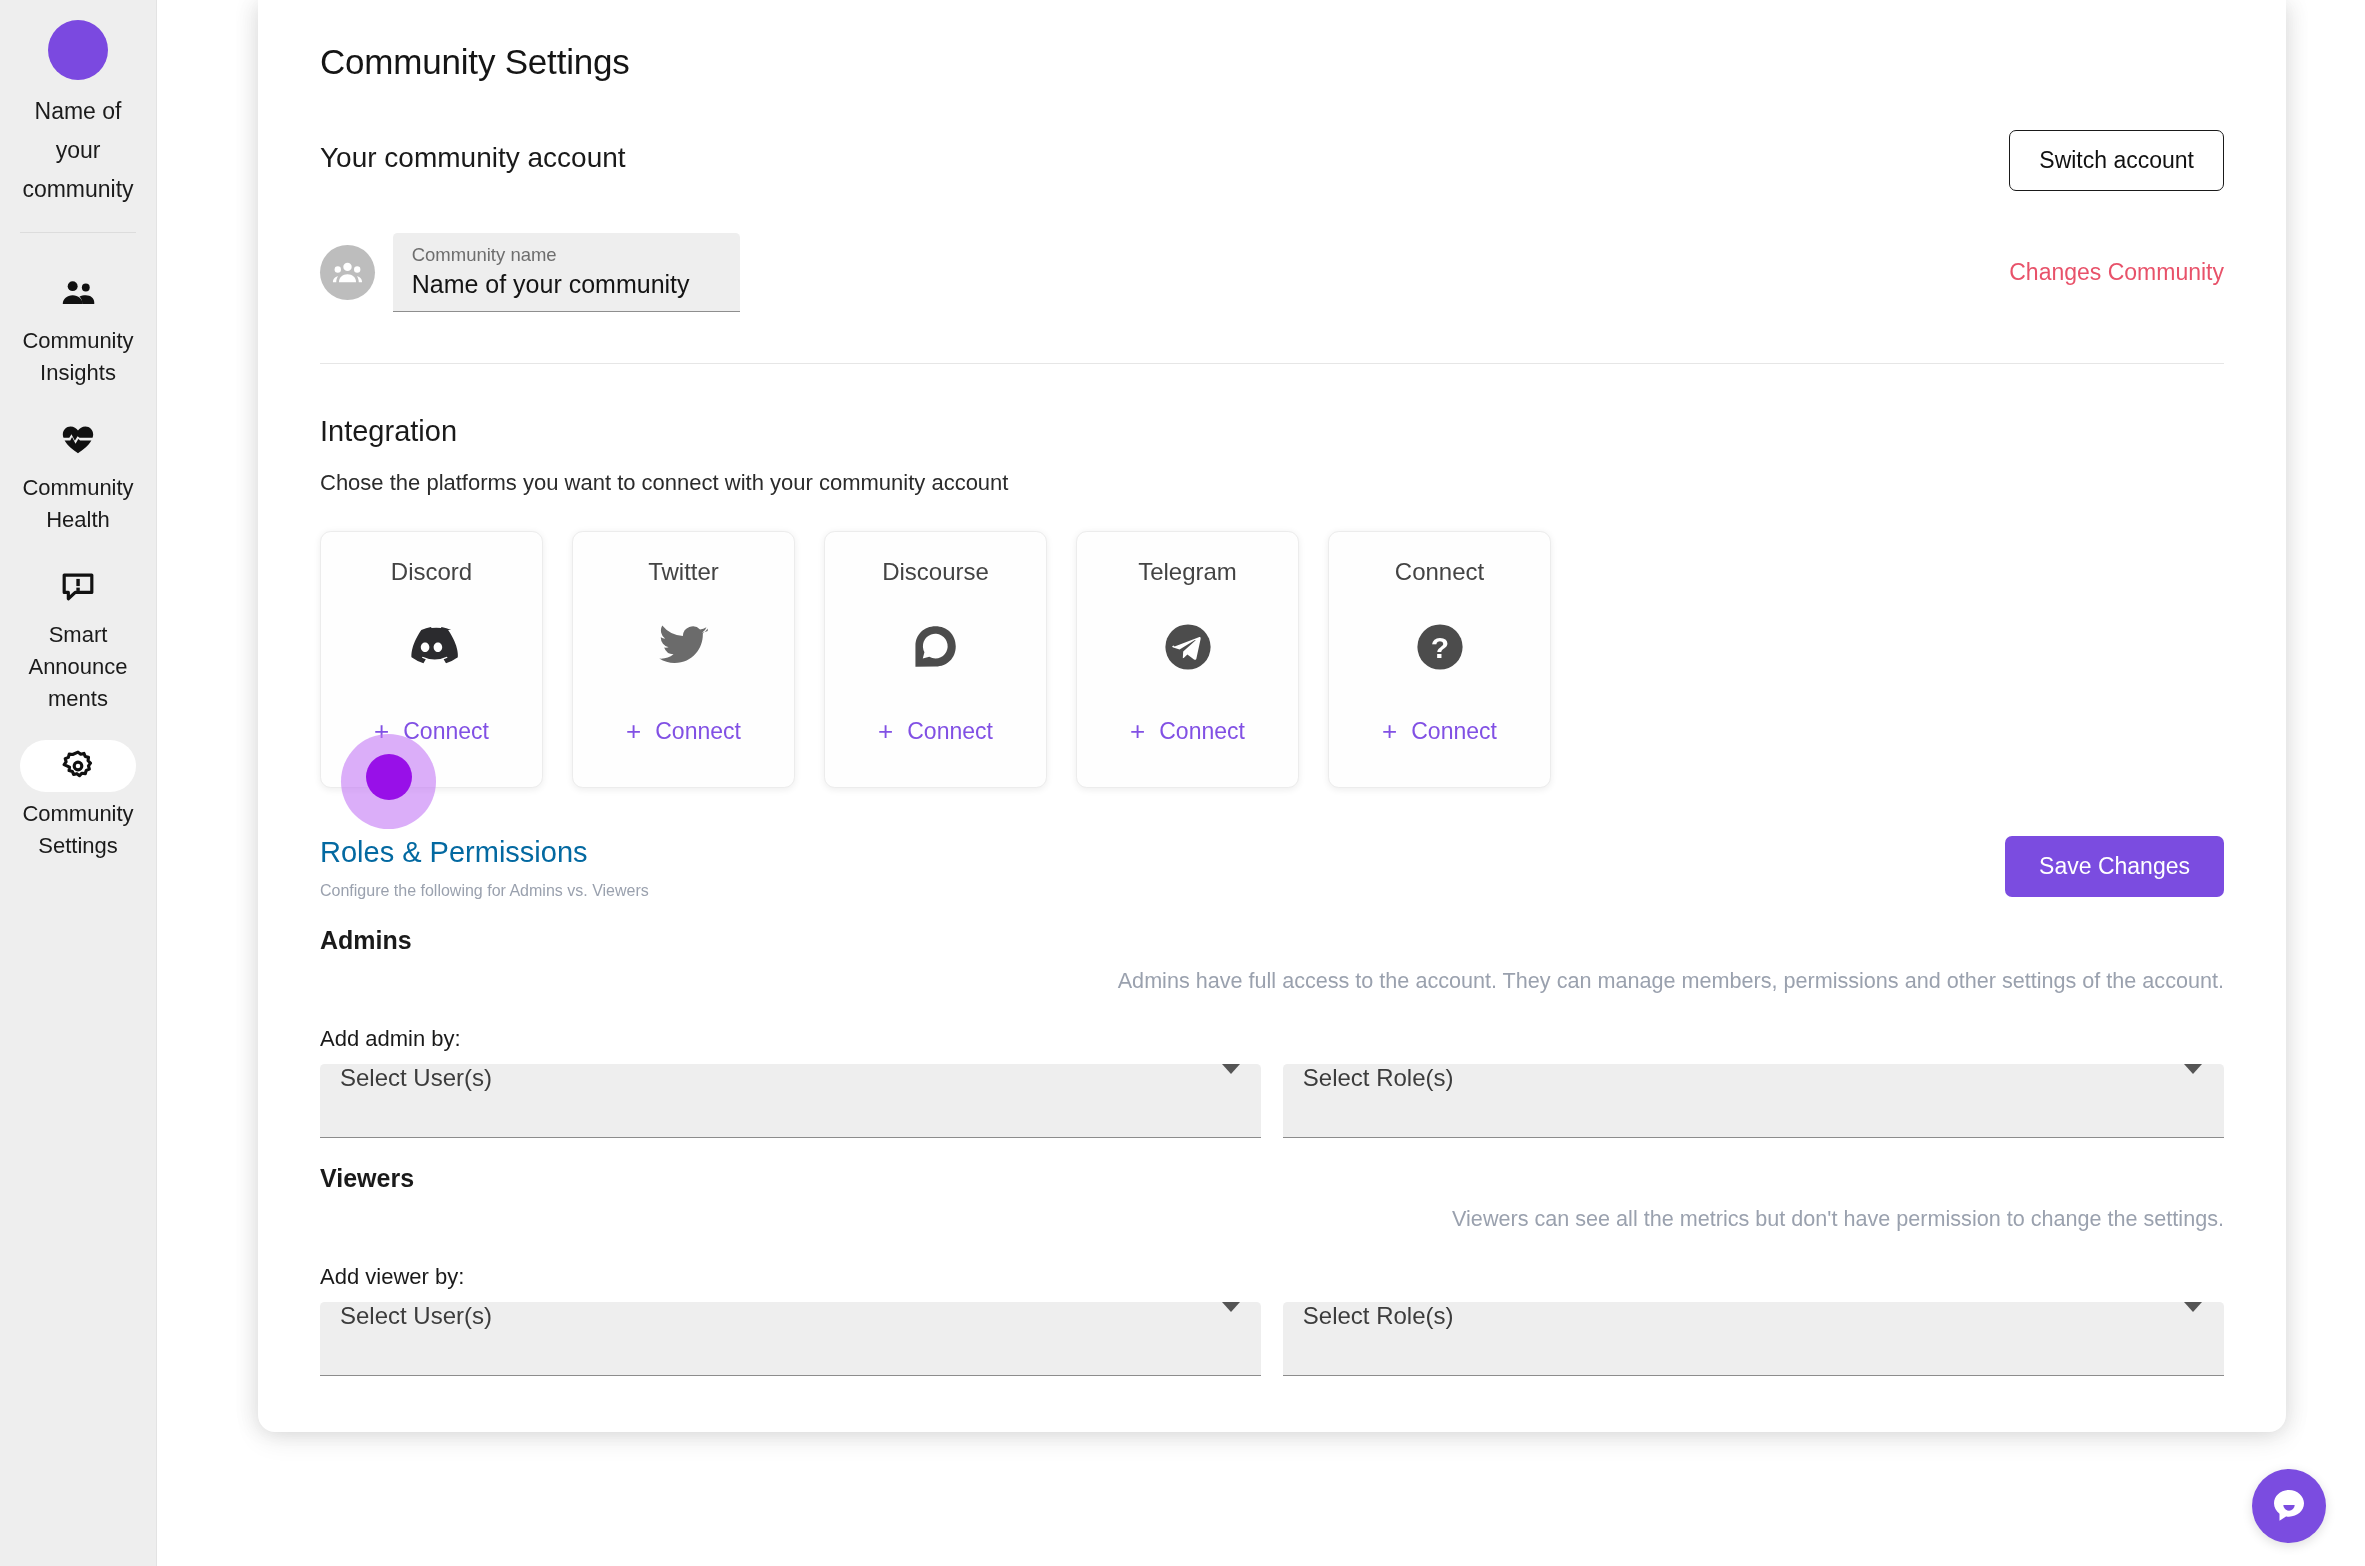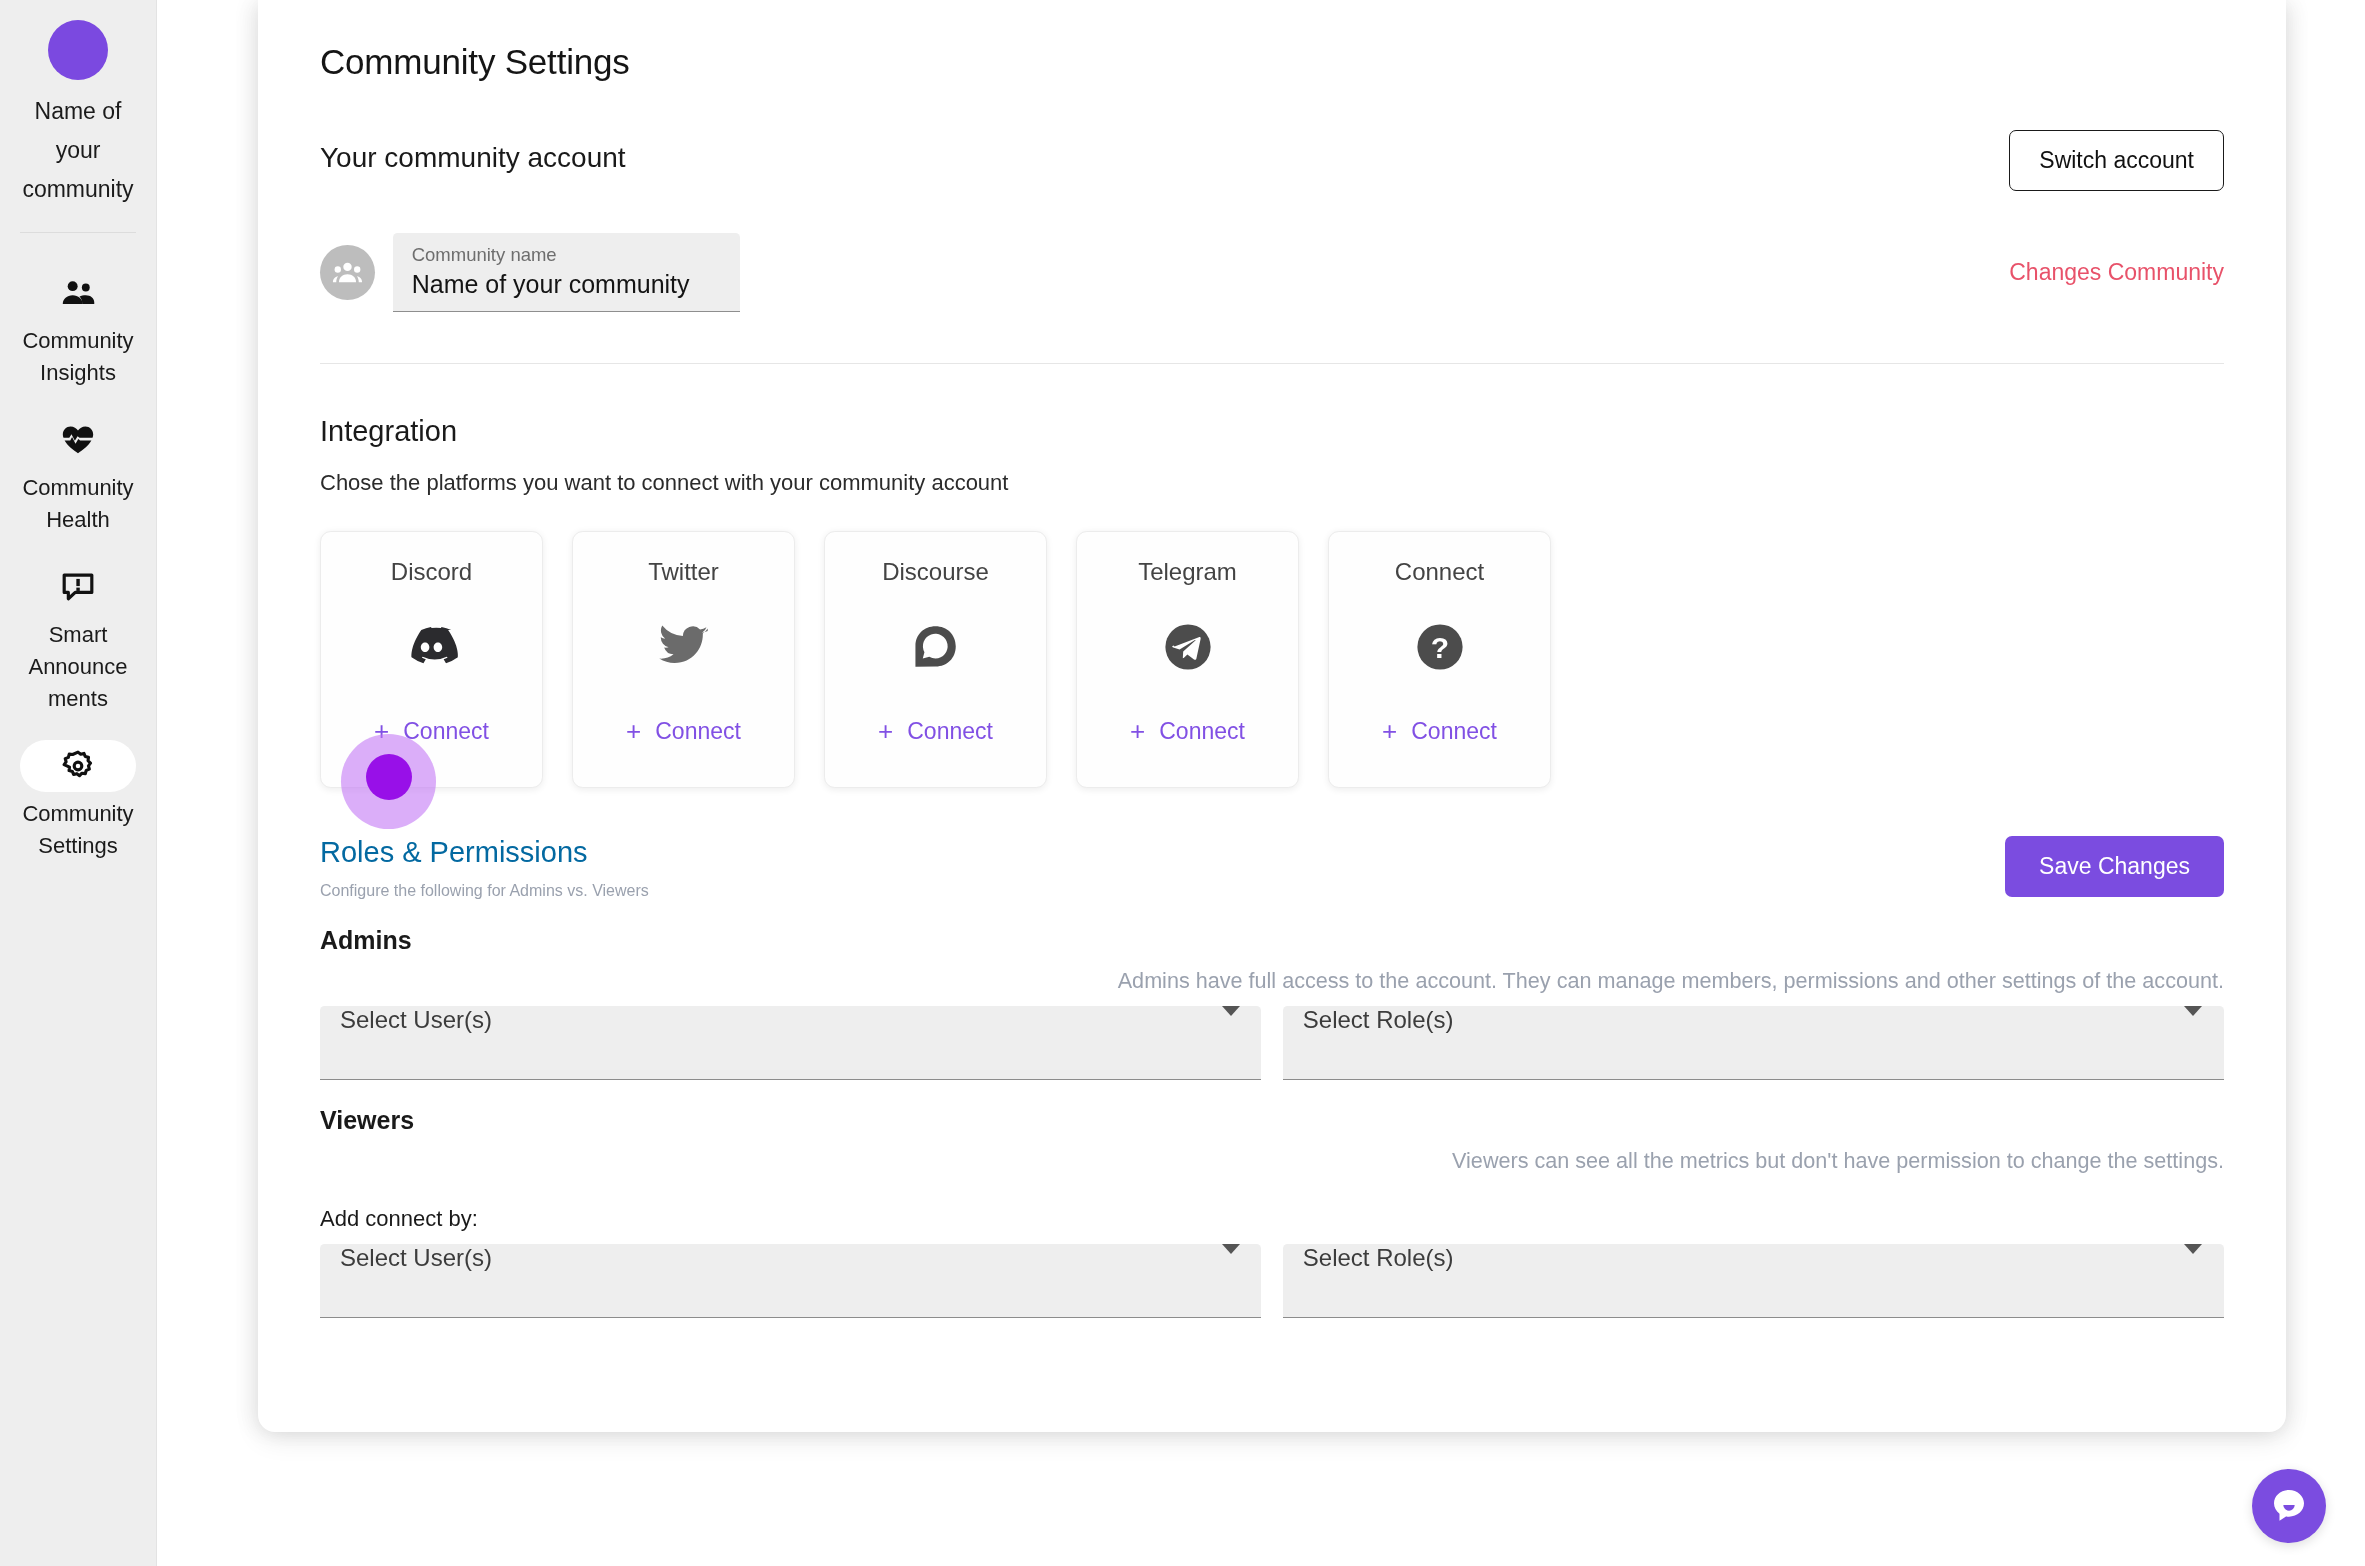--- a/index.html
+++ b/index.html
@@ -375,34 +375,35 @@
       <div class="roles-row">
         <div>
           <h2 class="roles-title">Roles &amp; Permissions</h2>
           <p class="roles-sub">Configure the following for Admins vs. Viewers</p>
         </div>
         <button class="save-btn">Save Changes</button>
       </div>
 
       <h3 class="role-block-title">Admins</h3>
       <p class="role-block-desc">Admins have full access to the account. They can manage members, permissions and other settings of the account.</p>
+      <div class="add-by-label">Add admin by:</div>
       <div class="select-row">
         <div class="select-box">
           <span class="select-value">Select User(s)</span>
           <span class="select-caret"></span>
         </div>
         <div class="select-box">
           <span class="select-value">Select Role(s)</span>
           <span class="select-caret"></span>
         </div>
       </div>
 
       <h3 class="role-block-title">Viewers</h3>
       <p class="role-block-desc">Viewers can see all the metrics but don't have permission to change the settings.</p>
-      <div class="add-by-label">Add connect by:</div>
+      <div class="add-by-label">Add viewer by:</div>
       <div class="select-row">
         <div class="select-box">
           <span class="select-value">Select User(s)</span>
           <span class="select-caret"></span>
         </div>
         <div class="select-box">
           <span class="select-value">Select Role(s)</span>
           <span class="select-caret"></span>
         </div>
       </div>

